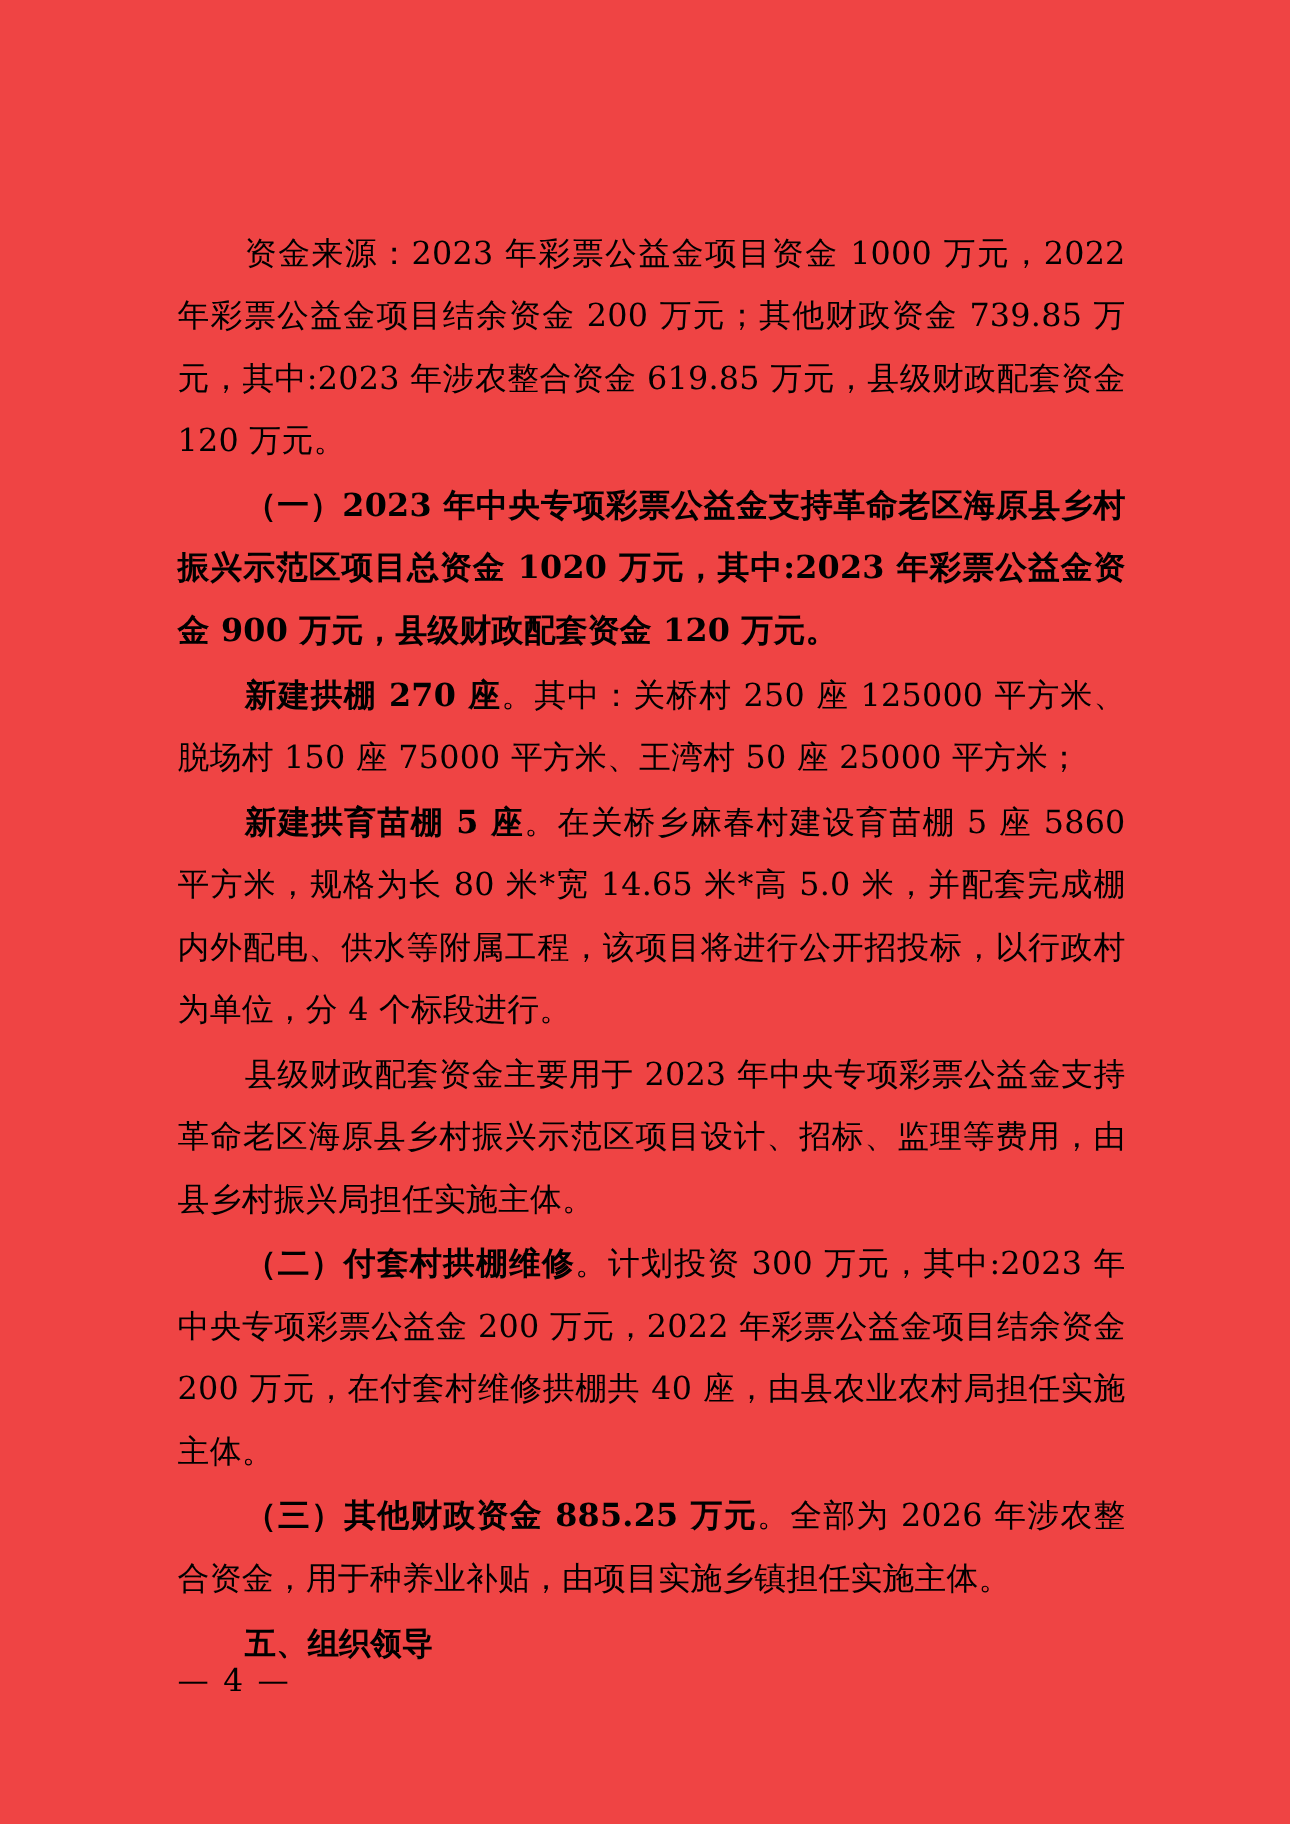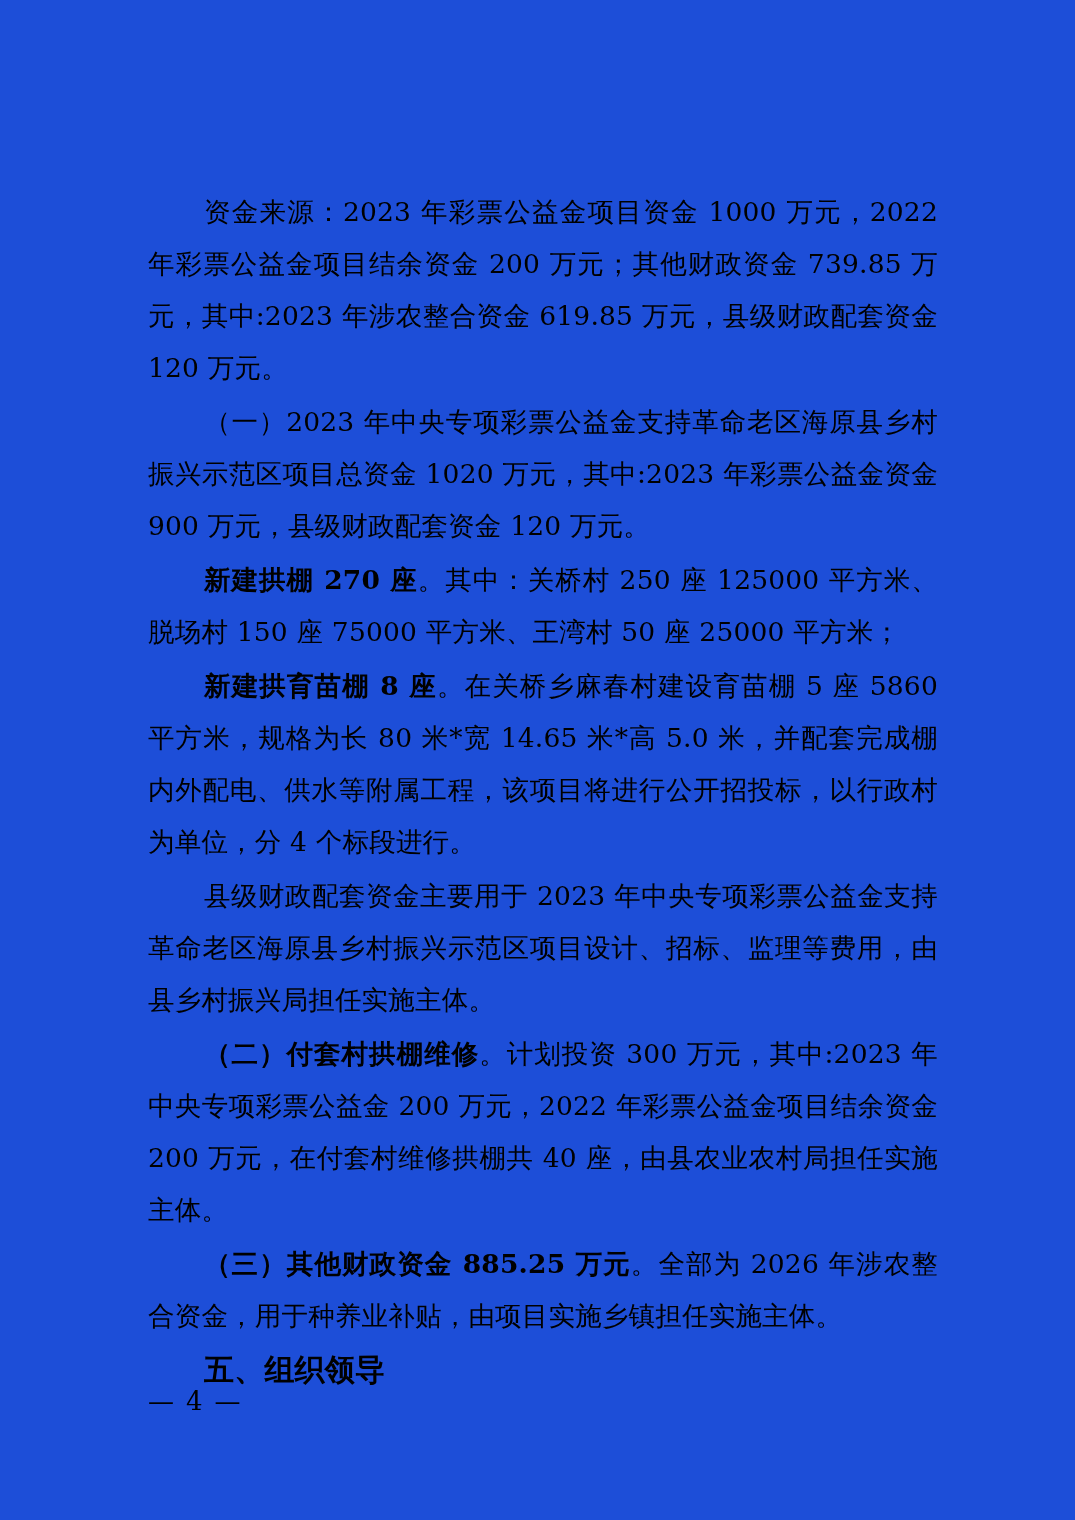--- a/index.html
+++ b/index.html
@@ -4,21 +4,21 @@
 <style>
   html, body {
     margin: 0;
     padding: 0;
     background: #ffffff;
   }
   .page {
     position: relative;
     width: 1075px;
     height: 1520px;
-    background: #1d4ed8;
+    background: #ef4444;
     box-sizing: border-box;
     font-family: "DejaVu Serif", "Liberation Serif", serif;
     color: #000000;
     overflow: hidden;
   }
   .content {
     position: absolute;
     left: 148px;
     top: 186px;
     width: 790px;
@@ -33,25 +33,25 @@
     font-family: "DejaVu Serif", "Liberation Serif", serif;
   }
   p.indent {
     text-indent: 56px;
   }
   .bold {
     font-weight: bold;
   }
   .heading {
     font-weight: bold;
-    font-family: Liberation Sans, sans-serif;
-    font-size: 30px;
+    font-family: Liberation Serif, serif;
+    font-size: 26px;
   }
   .section-head {
-    font-weight: normal;
+    font-weight: bold;
   }
   .footer {
     position: absolute;
     left: 148px;
     top: 1386px;
     width: 790px;
     font-size: 26px;
     font-family: "DejaVu Serif", "Liberation Serif", serif;
     letter-spacing: 2px;
   }
@@ -68,21 +68,21 @@
 <div class="page">
 
   <div class="content">
 
     <p class="indent">资金来源：2023 年彩票公益金项目资金 1000 万元，2022 年彩票公益金项目结余资金 200 万元；其他财政资金 739.85 万元，其中:2023 年涉农整合资金 619.85 万元，县级财政配套资金 120 万元。</p>
 
     <p class="indent section-head">（一）2023 年中央专项彩票公益金支持革命老区海原县乡村振兴示范区项目总资金 1020 万元，其中:2023 年彩票公益金资金 900 万元，县级财政配套资金 120 万元。</p>
 
     <p class="indent"><span class="bold">新建拱棚 270 座</span><span>。其中：关桥村 250 座 125000 平方米、脱场村 150 座 75000 平方米、王湾村 50 座 25000 平方米；</span></p>
 
-    <p class="indent"><span class="bold">新建拱育苗棚 8 座</span><span>。在关桥乡麻春村建设育苗棚 5 座 5860 平方米，规格为长 80 米*宽 14.65 米*高 5.0 米，并配套完成棚内外配电、供水等附属工程，该项目将进行公开招投标，以行政村为单位，分 4 个标段进行。</span></p>
+    <p class="indent"><span class="bold">新建拱育苗棚 5 座</span><span>。在关桥乡麻春村建设育苗棚 5 座 5860 平方米，规格为长 80 米*宽 14.65 米*高 5.0 米，并配套完成棚内外配电、供水等附属工程，该项目将进行公开招投标，以行政村为单位，分 4 个标段进行。</span></p>
 
     <p class="indent">县级财政配套资金主要用于 2023 年中央专项彩票公益金支持革命老区海原县乡村振兴示范区项目设计、招标、监理等费用，由县乡村振兴局担任实施主体。</p>
 
     <p class="indent"><span class="bold">（二）付套村拱棚维修</span><span>。计划投资 300 万元，其中:2023 年中央专项彩票公益金 200 万元，2022 年彩票公益金项目结余资金 200 万元，在付套村维修拱棚共 40 座，由县农业农村局担任实施主体。</span></p>
 
     <p class="indent"><span class="bold">（三）其他财政资金 885.25 万元</span><span>。全部为 2026 年涉农整合资金，用于种养业补贴，由项目实施乡镇担任实施主体。</span></p>
 
     <p class="indent heading">五、组织领导</p>
 
   </div>

